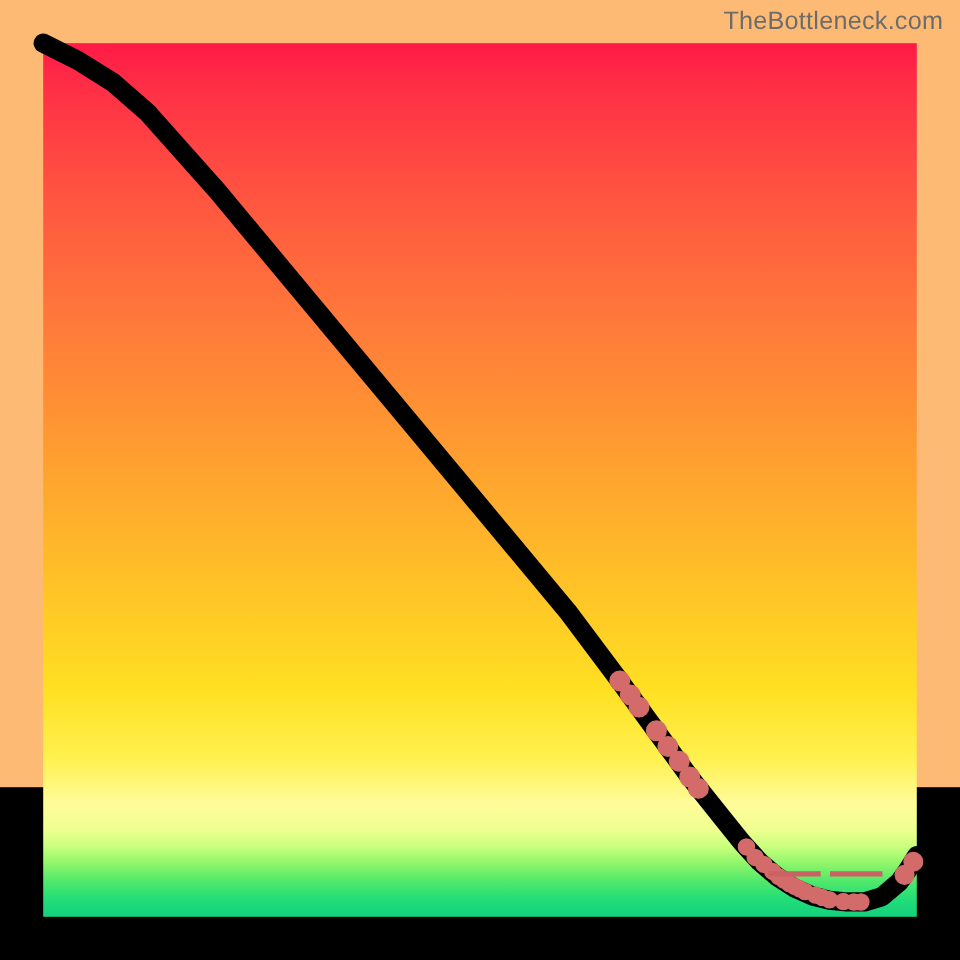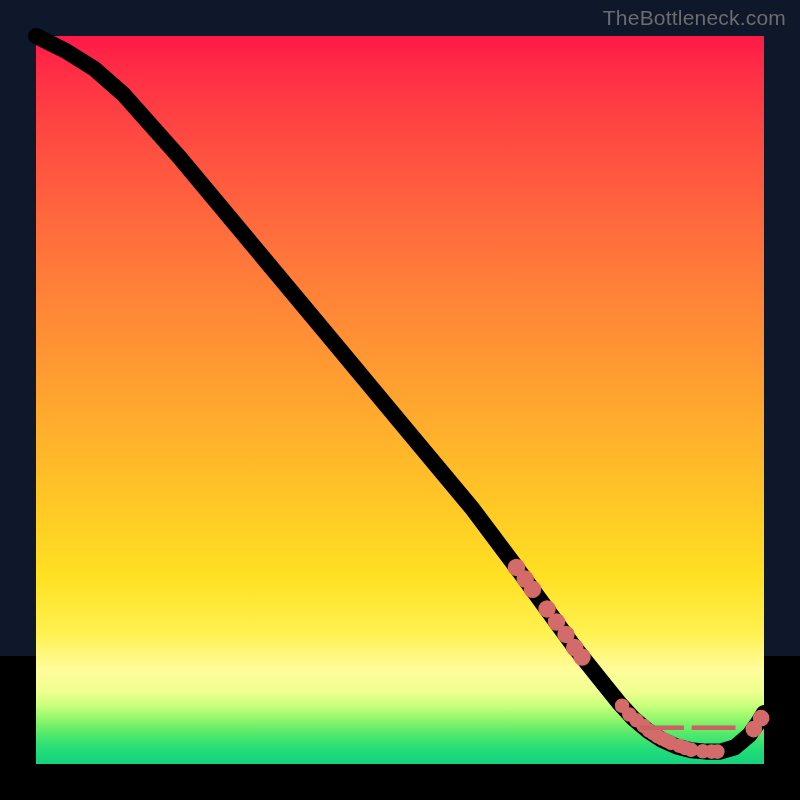--- a/index.html
+++ b/index.html
@@ -8,21 +8,21 @@
     width: 800px;
     height: 800px;
     background: #000;
     font-family: Arial, Helvetica, sans-serif;
     overflow: hidden;
   }
   .outer {
     position: relative;
     width: 800px;
     height: 656px;
-    background: #0f172a;
+    background: #fdba74;
   }
   .watermark {
     position: absolute;
     top: 6px;
     right: 14px;
     color: #6c6c6c;
     font-size: 21px;
     letter-spacing: 0.2px;
     font-weight: 400;
   }

